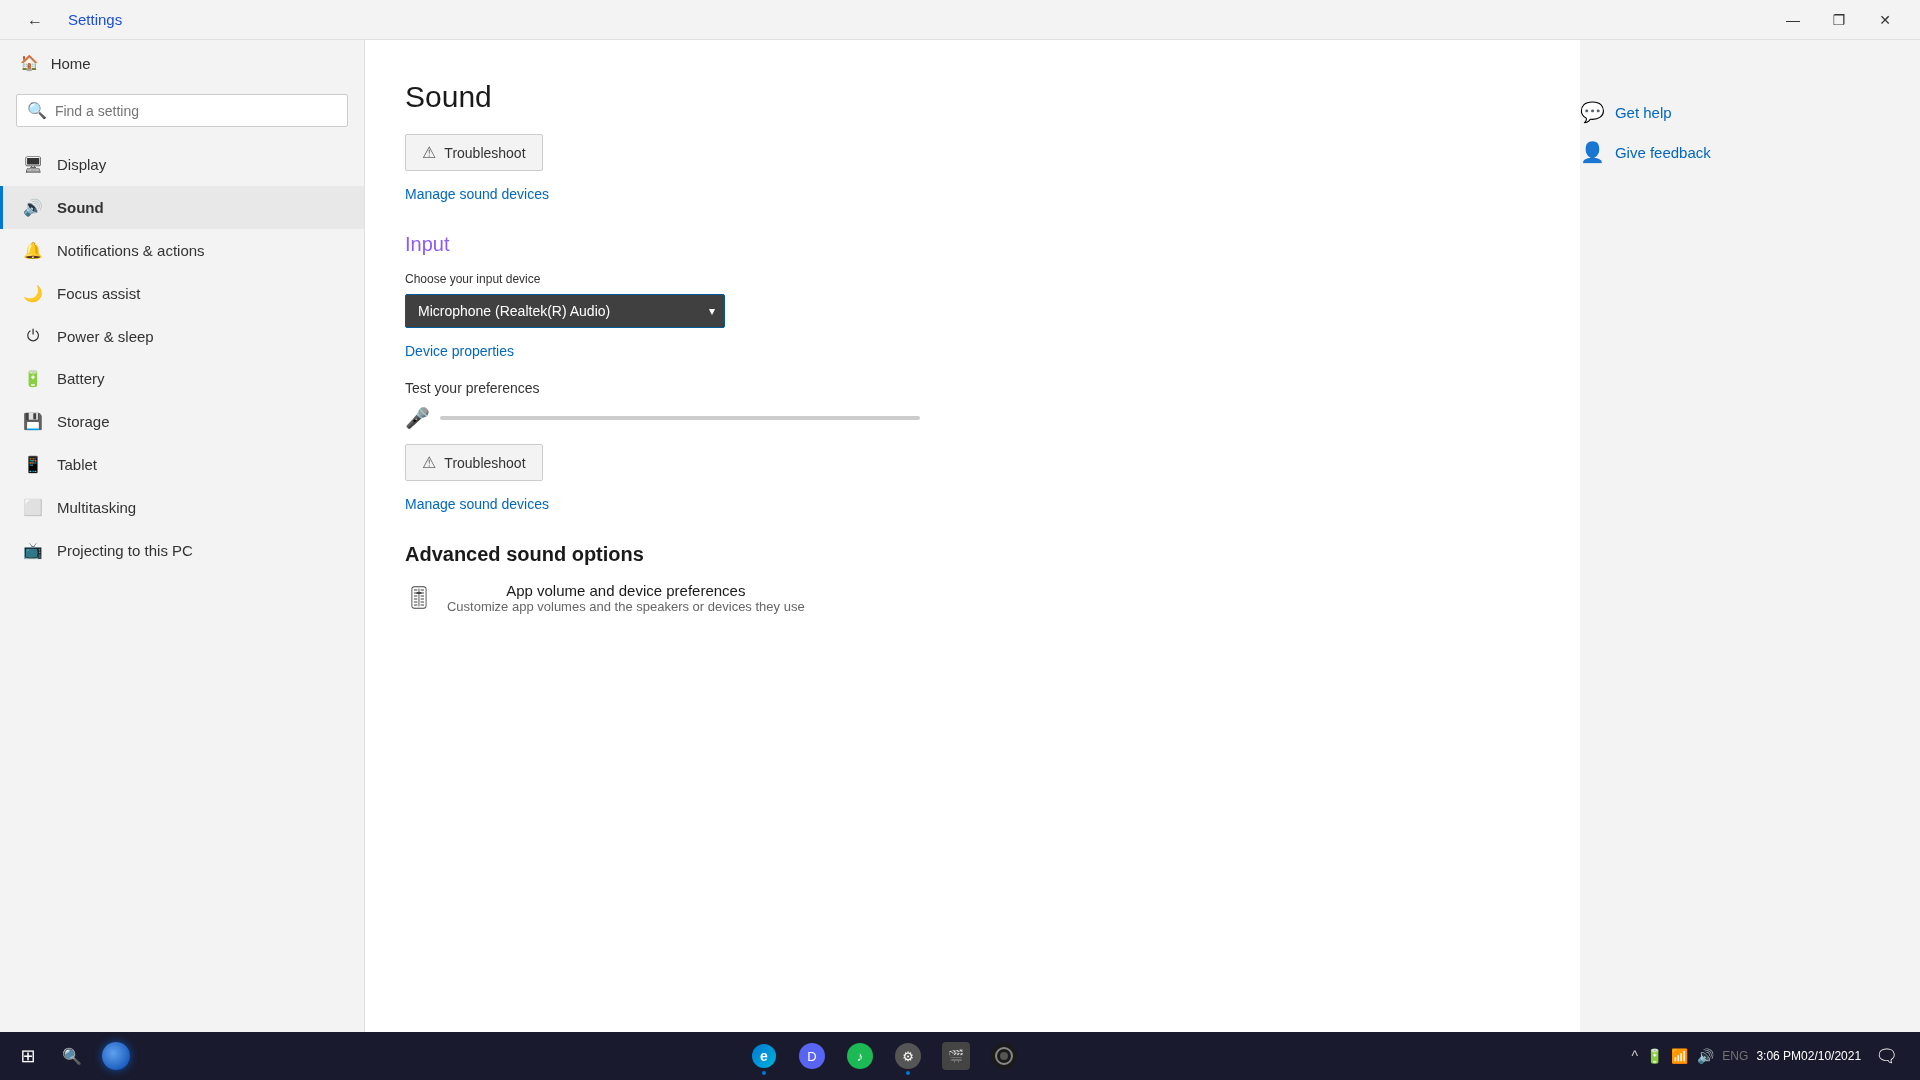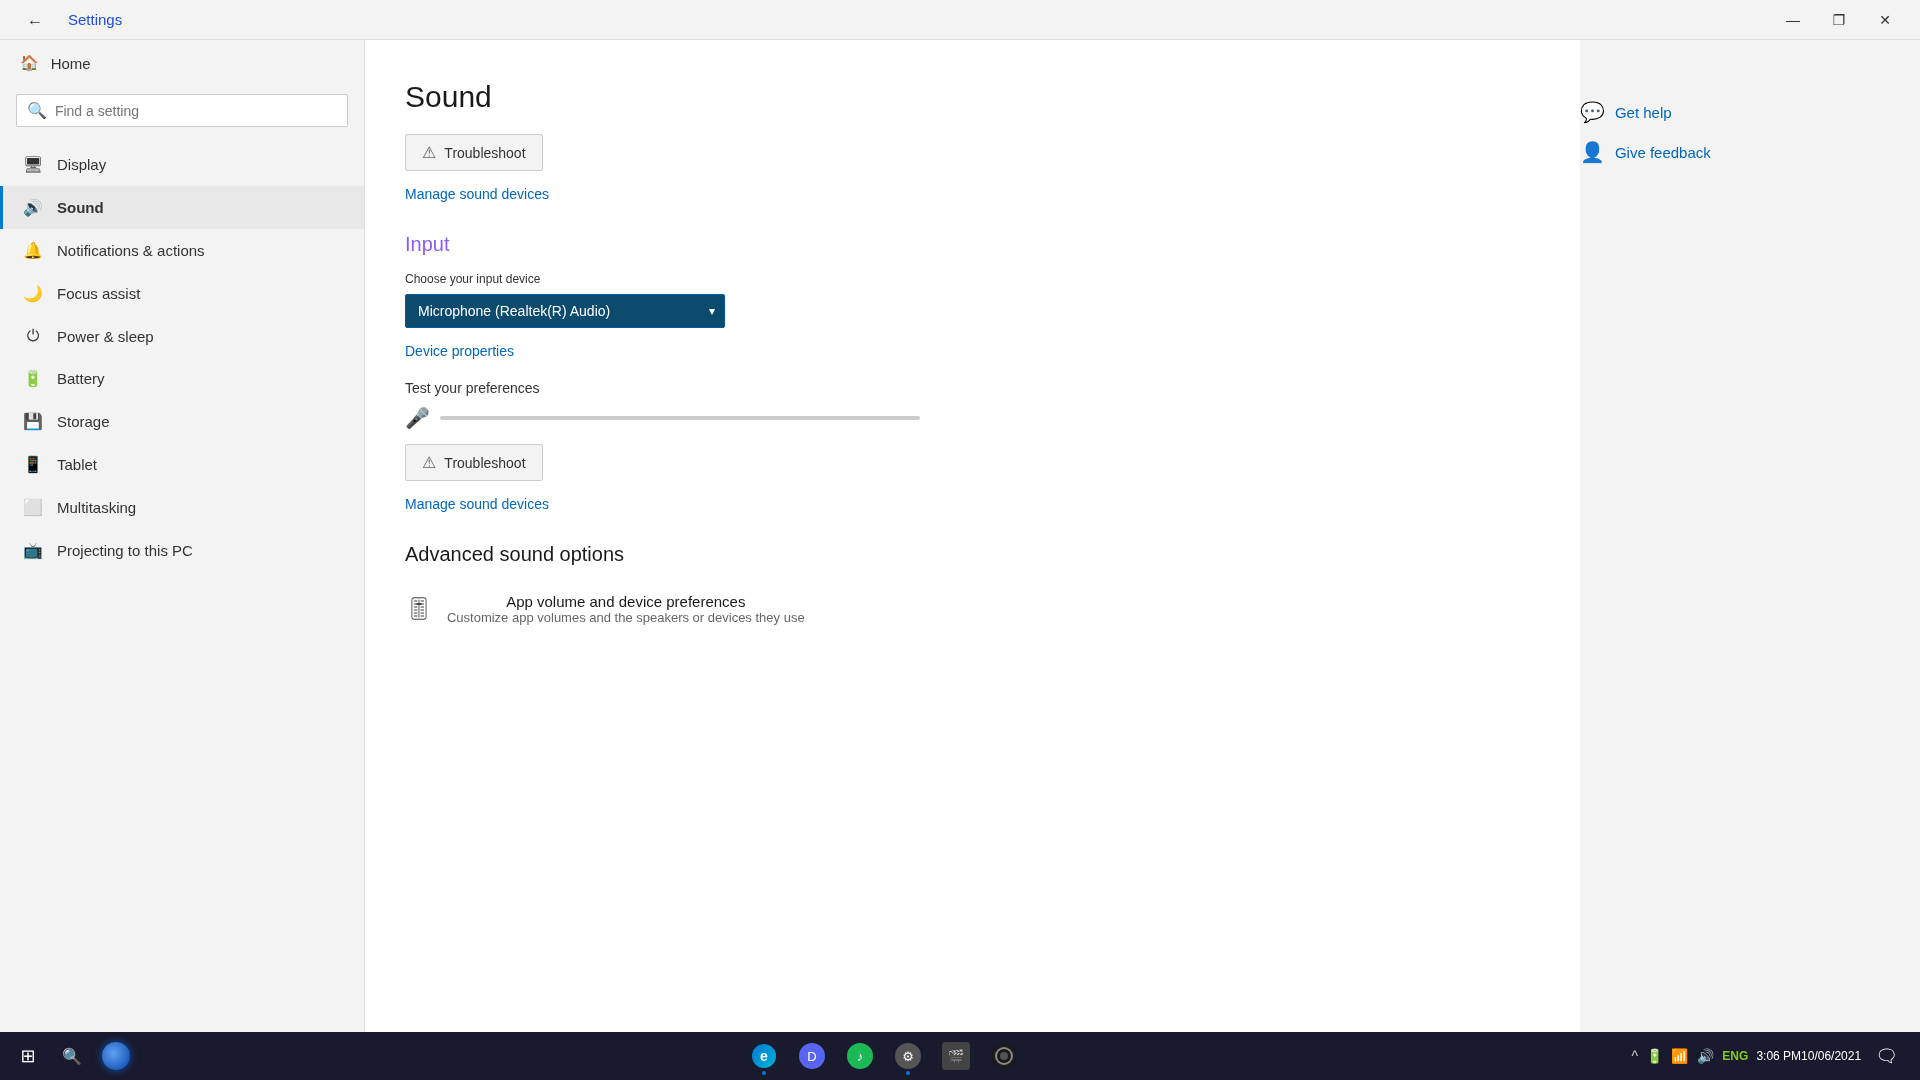--- a/index.html
+++ b/index.html
@@ -157,21 +157,21 @@
     .field-label {
       font-size: 12px;
       color: #333;
       margin-bottom: 8px;
     }
 
     
     .dropdown-select {
       width: 320px;
       padding: 8px 12px;
-      background: #0c4a6e;
+      background: #404040;
       color: white;
       border: 1px solid #005a9e;
       border-radius: 2px;
       font-size: 14px;
       cursor: pointer;
       appearance: none;
       -webkit-appearance: none;
       outline: none;
     }
     .dropdown-wrapper {
@@ -216,23 +216,23 @@
       flex: 1;
       max-width: 480px;
       height: 4px;
       background: #ccc;
       border-radius: 2px;
     }
 
     
     .advanced-title {
       font-size: 20px;
-      font-weight: 400;
+      font-weight: 700;
       color: #1a1a1a;
-      margin: 30px 0 27px 0;
+      margin: 30px 0 16px 0;
     }
     .app-volume-row {
       display: flex;
       align-items: center;
       gap: 14px;
     }
     .app-volume-icon { font-size: 22px; color: #444; }
     .app-volume-text h3 { font-size: 15px; color: #1a1a1a; font-weight: 500; text-align: center; }
     .app-volume-text p { font-size: 13px; color: #666; }
 
@@ -534,20 +534,20 @@
         <circle cx="14" cy="14" r="8" fill="none" stroke="#888" stroke-width="2"></circle>
         <circle cx="14" cy="14" r="4" fill="#555"></circle>
       </svg>
     </div>
   </div>
   <div class="taskbar-tray">
     <span class="tray-icon">^</span>
     <span class="tray-icon">🔋</span>
     <span class="tray-icon">📶</span>
     <span class="tray-icon">🔊</span>
-    <span class="tray-icon" style="color:#84cc16;font-size:12px;font-weight:bold;">ENG</span>
+    <span class="tray-icon" style="color:#737373;font-size:12px;">ENG</span>
     <div class="tray-time">
       <span>3:06 PM</span>
-      <span>10/06/2021</span>
+      <span>02/10/2021</span>
     </div>
     <span class="tray-notify">🗨</span>
   </div>
 </div>
 
 </body></html>

